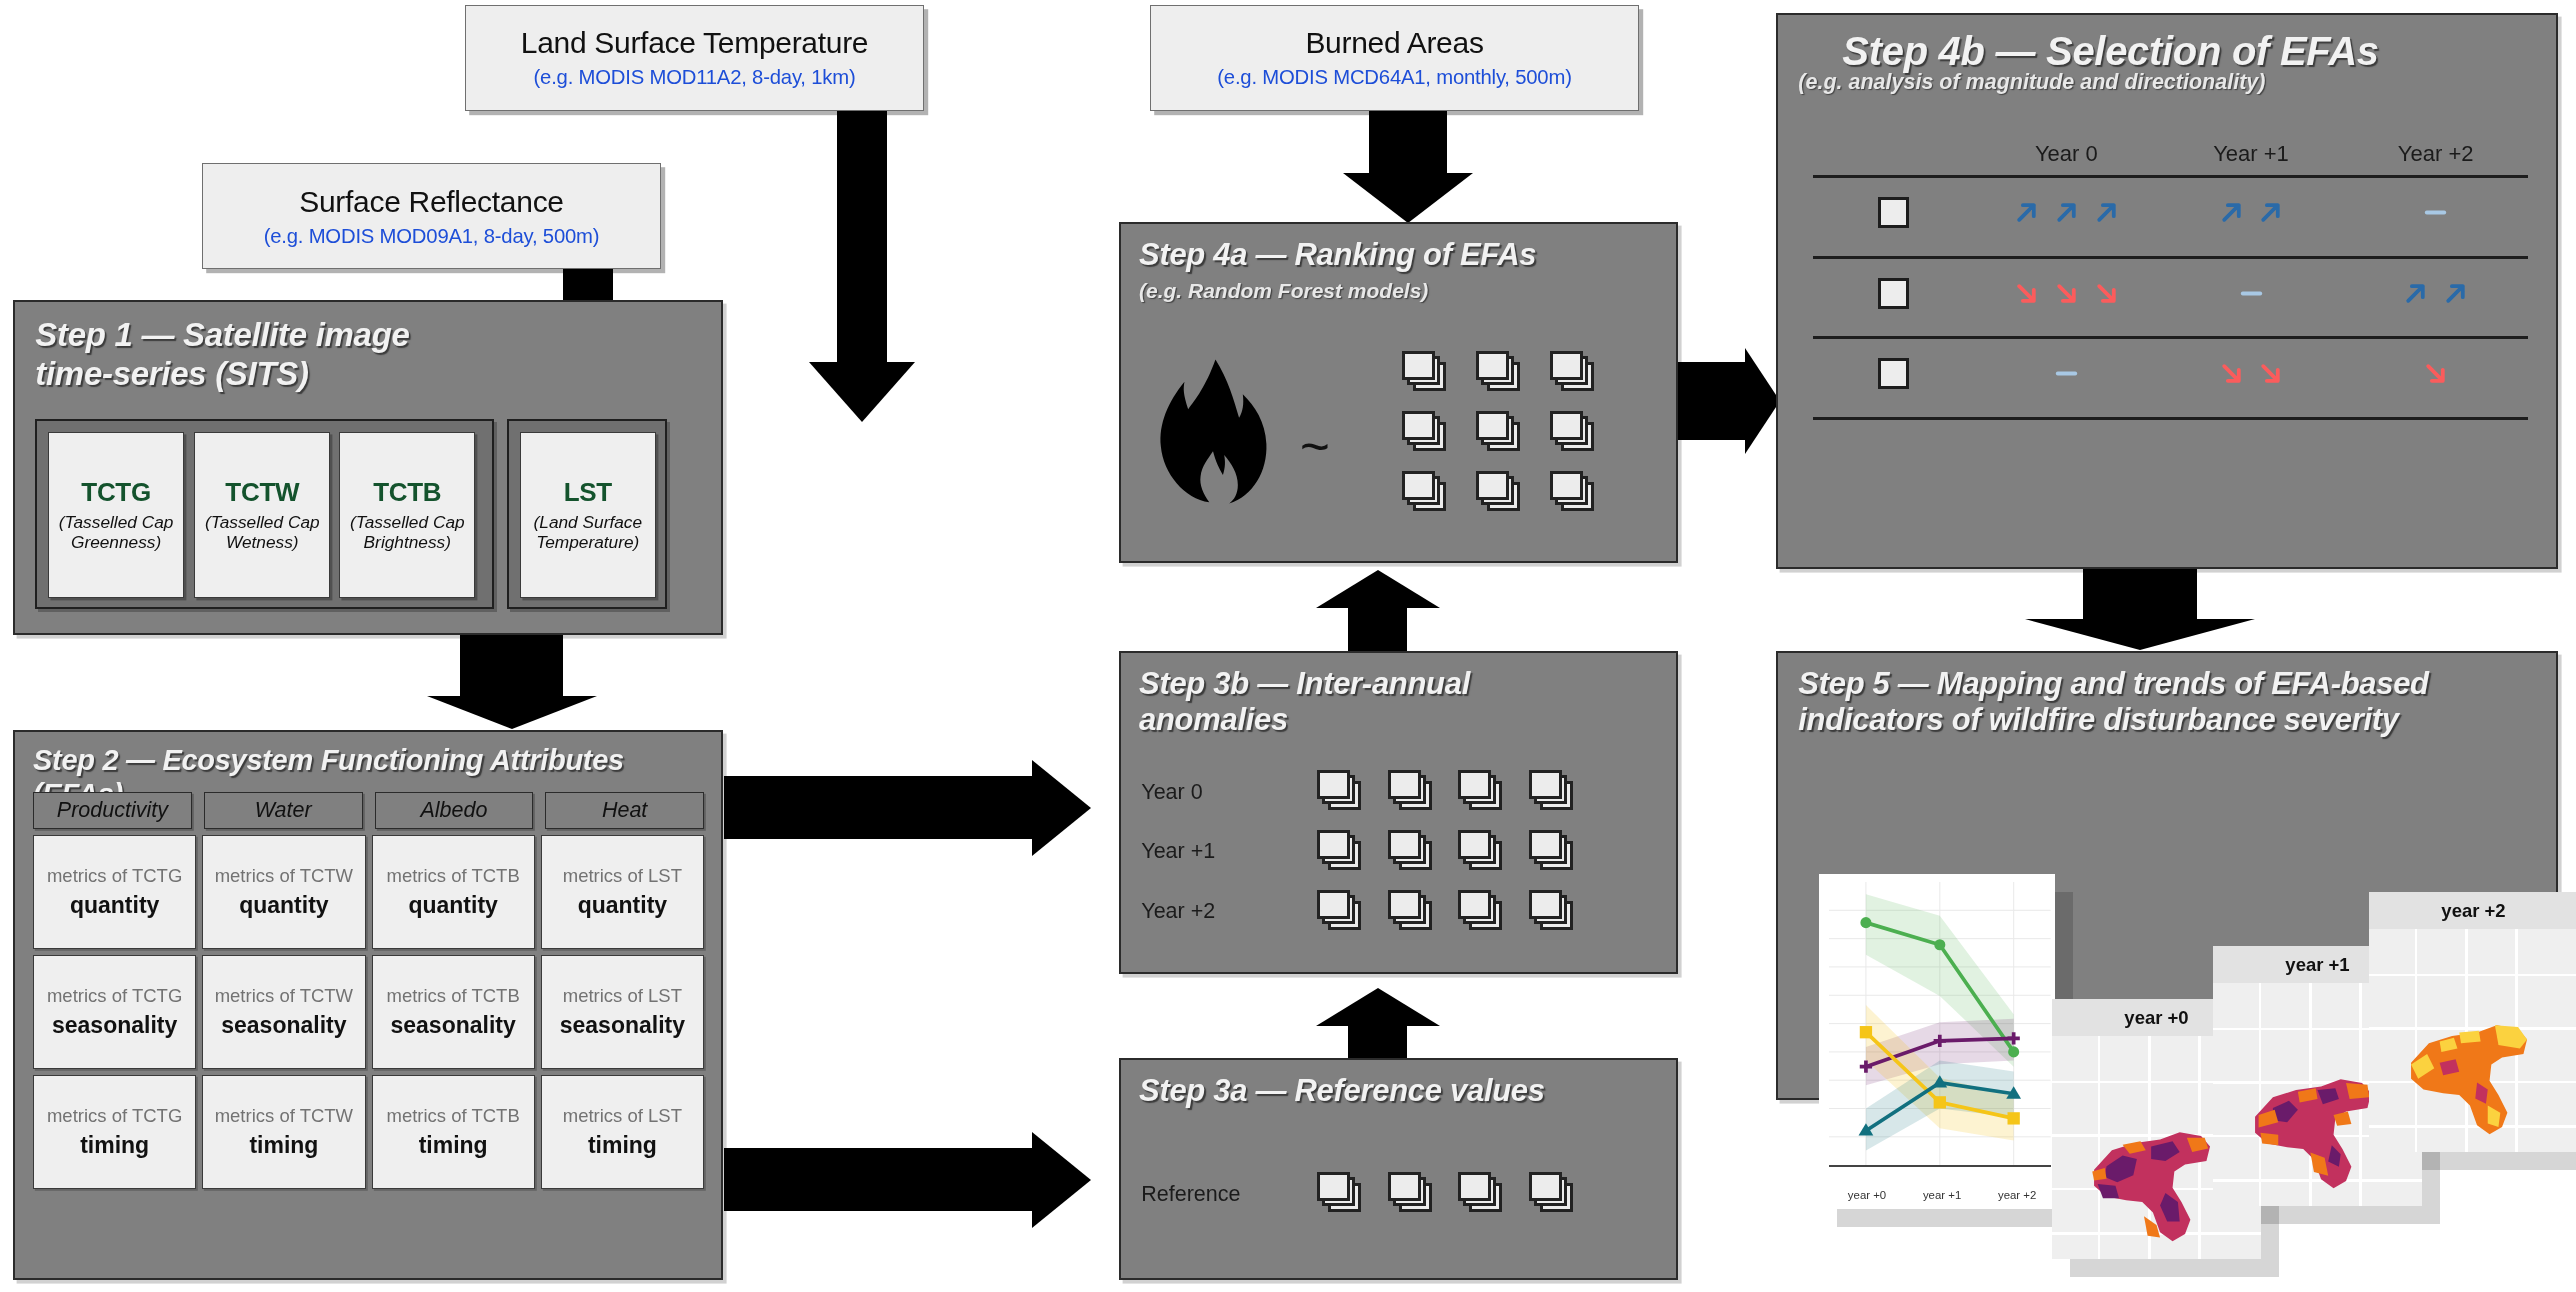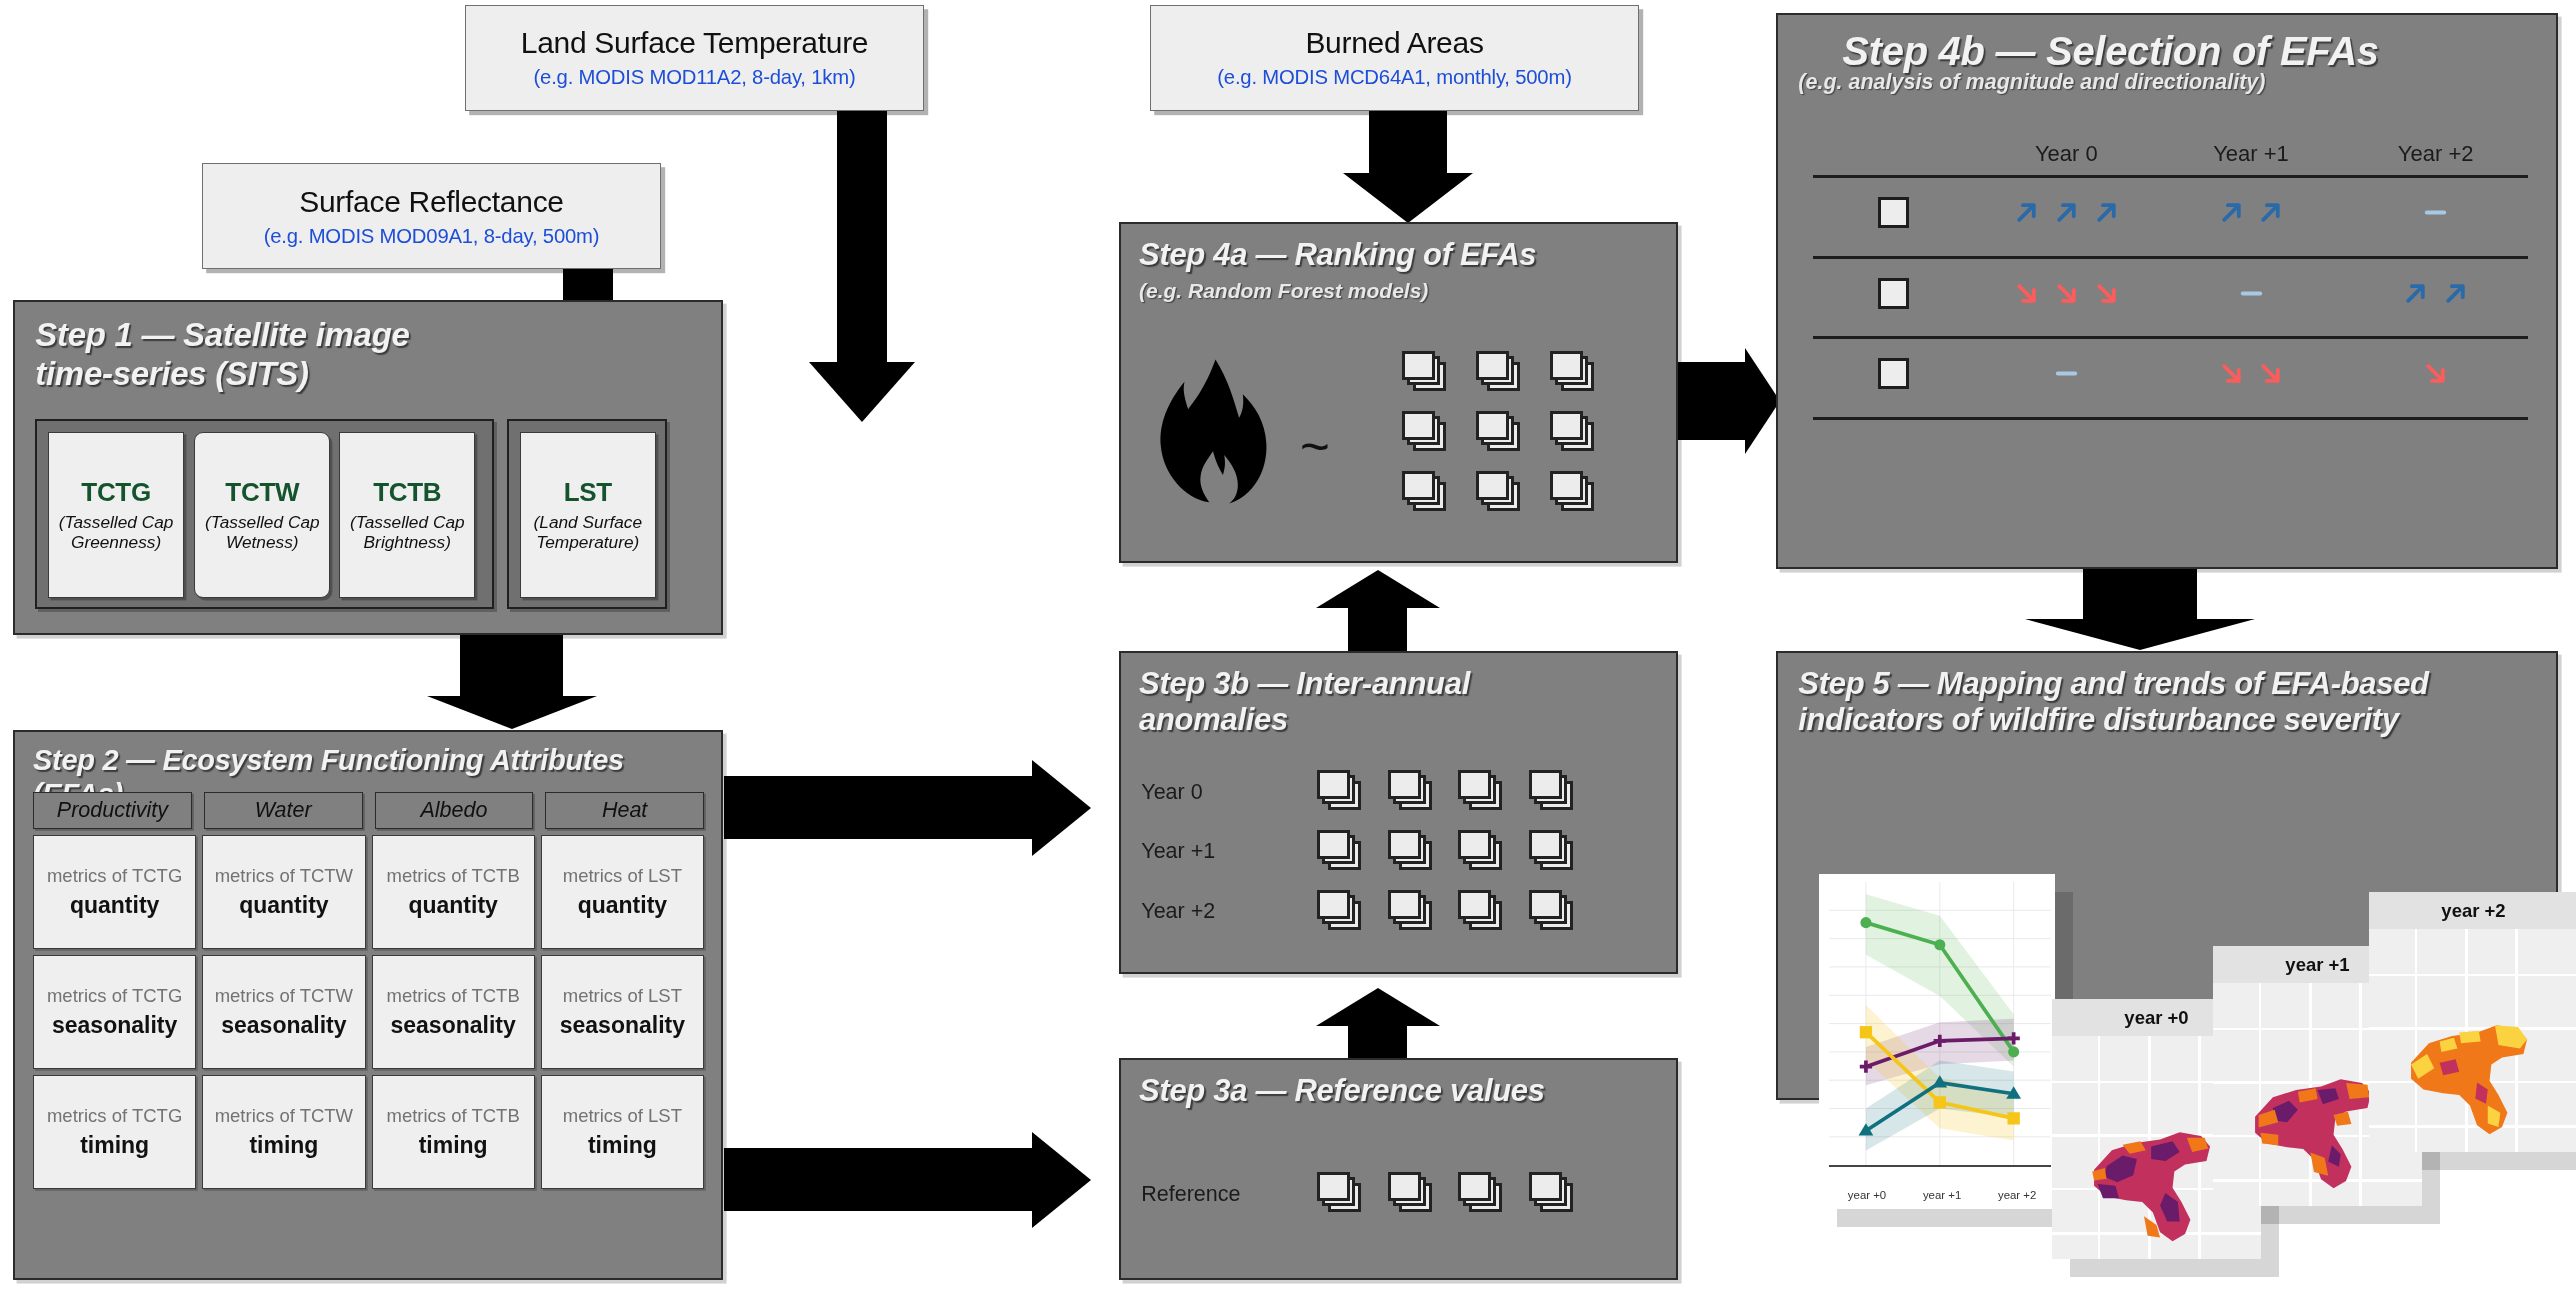--- a/index.html
+++ b/index.html
@@ -200,21 +200,21 @@
   <div class="arrow arrow-down" style="left:2083px; top:569px; width:114px; height:50px; --hw:115px; --hh:31px;"></div>
 
   <div class="panel" id="step1">
     <div class="panel-title">Step 1 — Satellite image time-series (SITS)</div>
 
     <div class="innergroup" style="left:20.3px; top:117px; width:459px; height:190px;">
       <div class="band" style="left:10.8px; top:10.8px; width:136px; height:166px;">
         <div class="b1">TCTG</div>
         <div class="b2">(Tasselled Cap Greenness)</div>
       </div>
-      <div class="band" style="left:157px; top:10.8px; width:136px; height:166px;border-radius:9px;">
+      <div class="band" style="left:157px; top:10.8px; width:136px; height:166px;">
         <div class="b1">TCTW</div>
         <div class="b2">(Tasselled Cap Wetness)</div>
       </div>
       <div class="band" style="left:302px; top:10.8px; width:136px; height:166px;">
         <div class="b1">TCTB</div>
         <div class="b2">(Tasselled Cap Brightness)</div>
       </div>
     </div>
 
     <div class="innergroup" style="left:492px; top:117px; width:160px; height:190px;">

